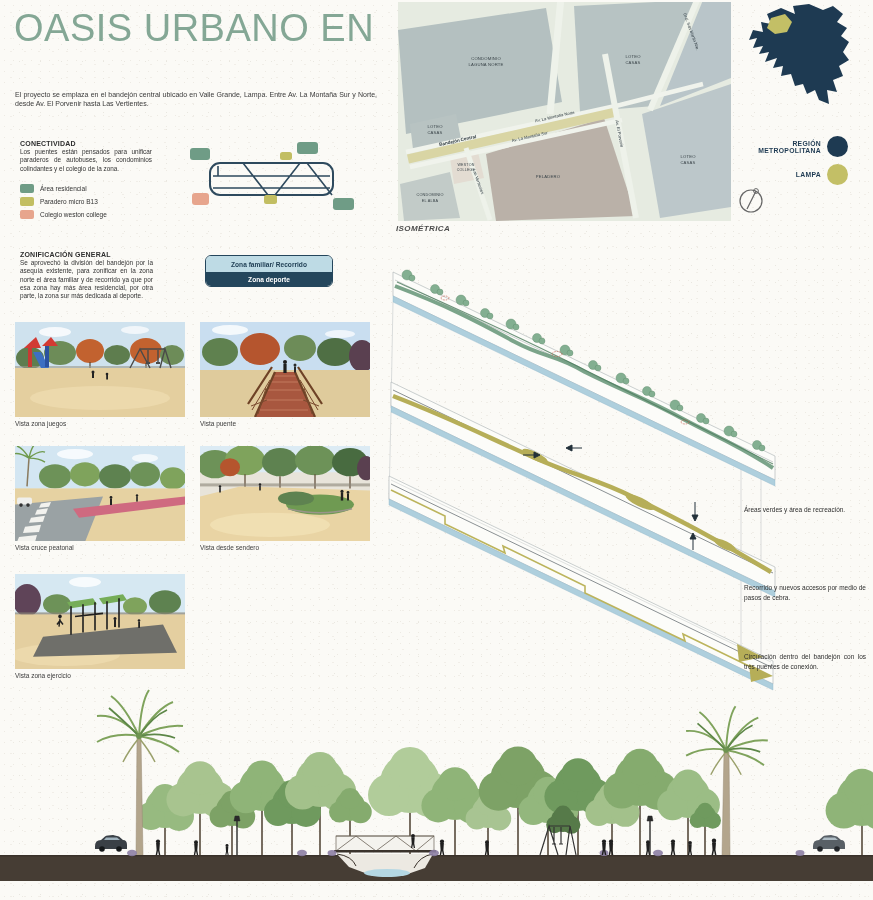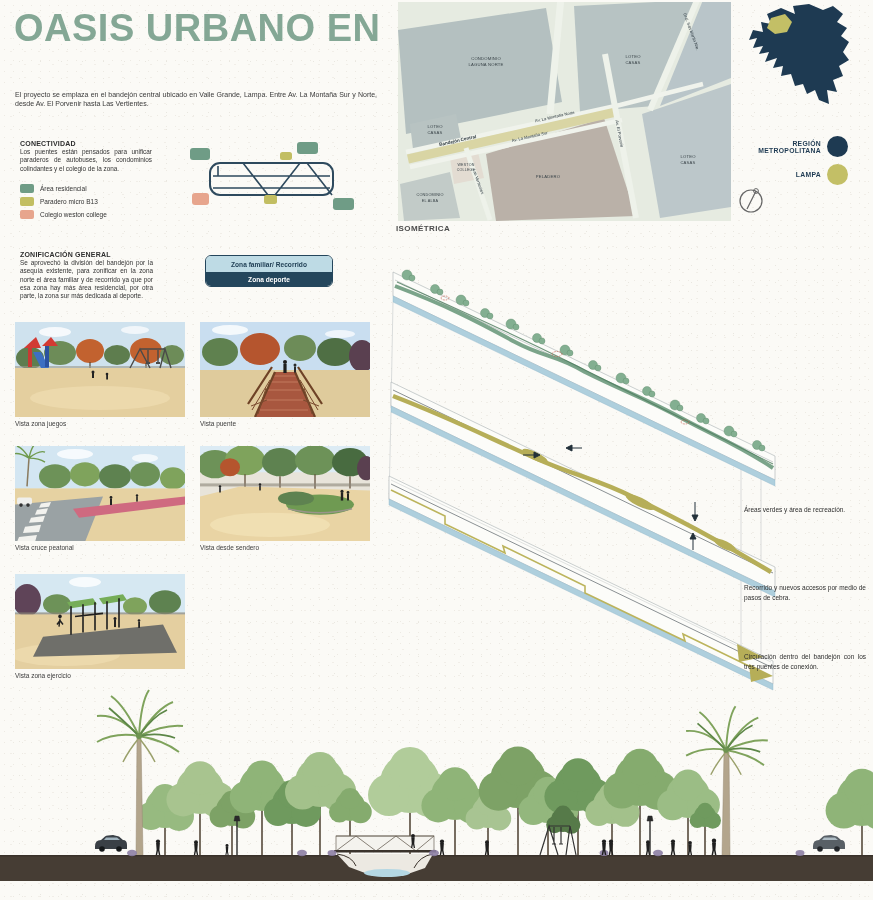--- a/index.html
+++ b/index.html
@@ -6,37 +6,37 @@
   .poster{position:relative;width:873px;height:900px;background:#fbfaf6;overflow:hidden;
     font-family:"Liberation Sans",sans-serif;}
   .poster::before{content:"";position:absolute;inset:0;z-index:0;opacity:.55;pointer-events:none;
     background-image:
       radial-gradient(circle,#e2ded5 .7px,transparent .9px),
       radial-gradient(circle,#eae6dd .8px,transparent 1px),
       radial-gradient(circle,#dcd8cf .6px,transparent .8px);
     background-size:9px 11px,14px 13px,21px 17px;
     background-position:0 0,4px 6px,9px 2px;}
   .abs{position:absolute;z-index:1;}
-  .title{font-size:38px;font-weight:bold;color:#84a795;line-height:1.16;letter-spacing:.5px;}
+  .title{font-size:38px;font-weight:normal;color:#84a795;line-height:1.16;letter-spacing:.5px;}
   .h-small{font-size:7px;font-weight:bold;color:#2e2e2e;letter-spacing:.2px;}
   .body-text{font-size:6.4px;line-height:1.3;color:#333;text-align:justify;}
   .intro{font-size:7px;line-height:1.3;color:#3a3a3a;text-align:justify;}
   .legend-row{display:flex;align-items:center;gap:6px;margin-bottom:4px;}
   .sw{width:14px;height:9px;border-radius:2px;flex:none;}
   .legend-label{font-size:6.5px;color:#333;}
   .zonebox{border:1.5px solid #24465c;border-radius:6px;overflow:hidden;width:126px;}
   .zrow{display:flex;align-items:center;justify-content:center;font-size:6.6px;font-weight:bold;}
   .zrow.r1{height:16px;}
   .zrow.r2{height:13px;border-top:1.5px solid #24465c;}
   .photo{width:170px;height:95px;overflow:hidden;background:#e8e4da;}
   .photo svg{display:block;}
   .caption{font-size:6.5px;color:#3b3b3b;margin-top:3px;}
   .rm-label{font-size:6.8px;font-weight:bold;color:#1e3a52;letter-spacing:.3px;text-align:right;width:84px;}
   .rm-circle{width:21px;height:21px;border-radius:50%;}
-  .iso-head{font-size:8px;font-weight:bold;color:#4c4c4c;letter-spacing:.4px;}
+  .iso-head{font-size:8px;font-weight:bold;color:#4c4c4c;letter-spacing:.4px;font-style:italic;}
   .ann{font-size:6.5px;line-height:1.5;text-align:justify;color:#2d2d2d;width:122px;}
   svg text{font-family:"Liberation Sans",sans-serif;}
 </style>
 </head>
 <body>
 
 <div class="poster">
 
   <div class="abs title" style="left:14px;top:6px;">
     <span style="display:block;">OASIS URBANO EN</span>

